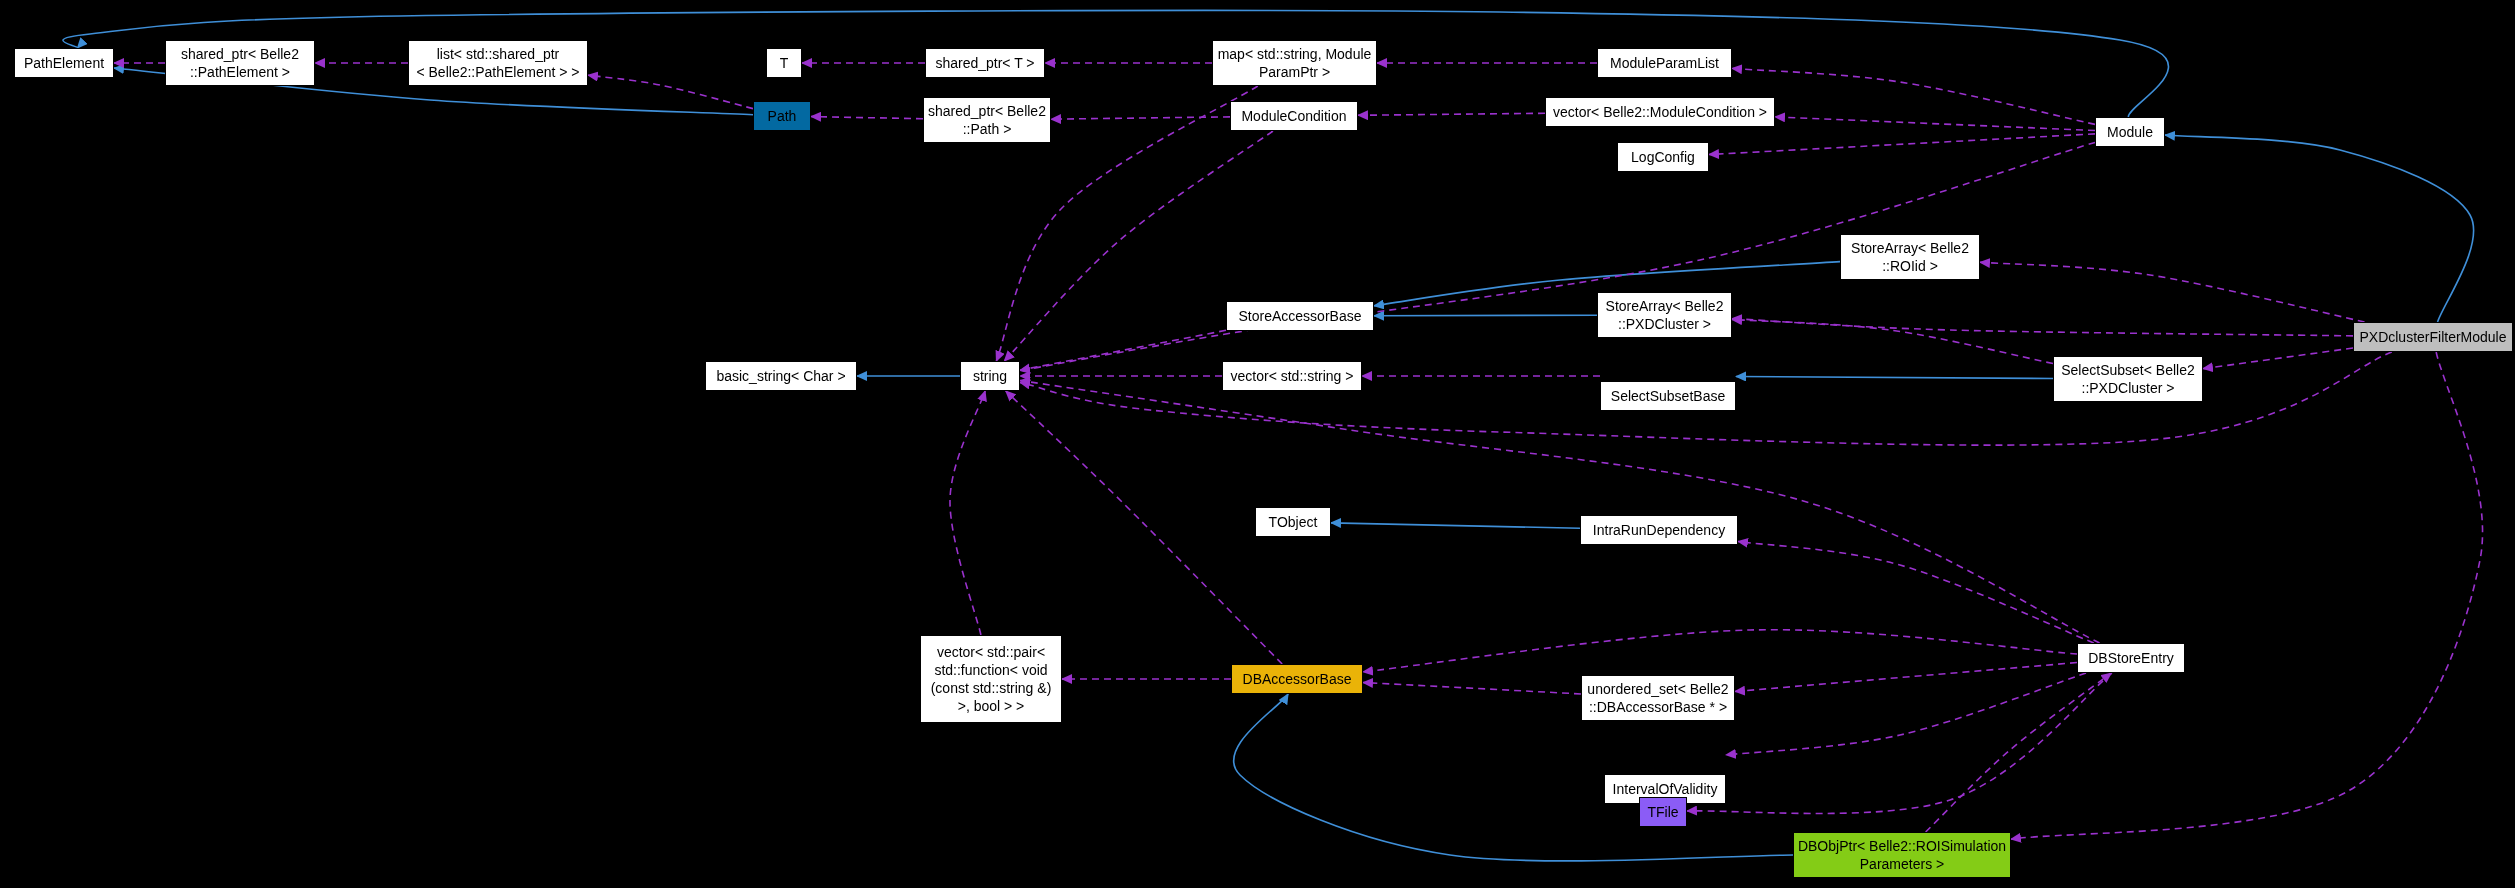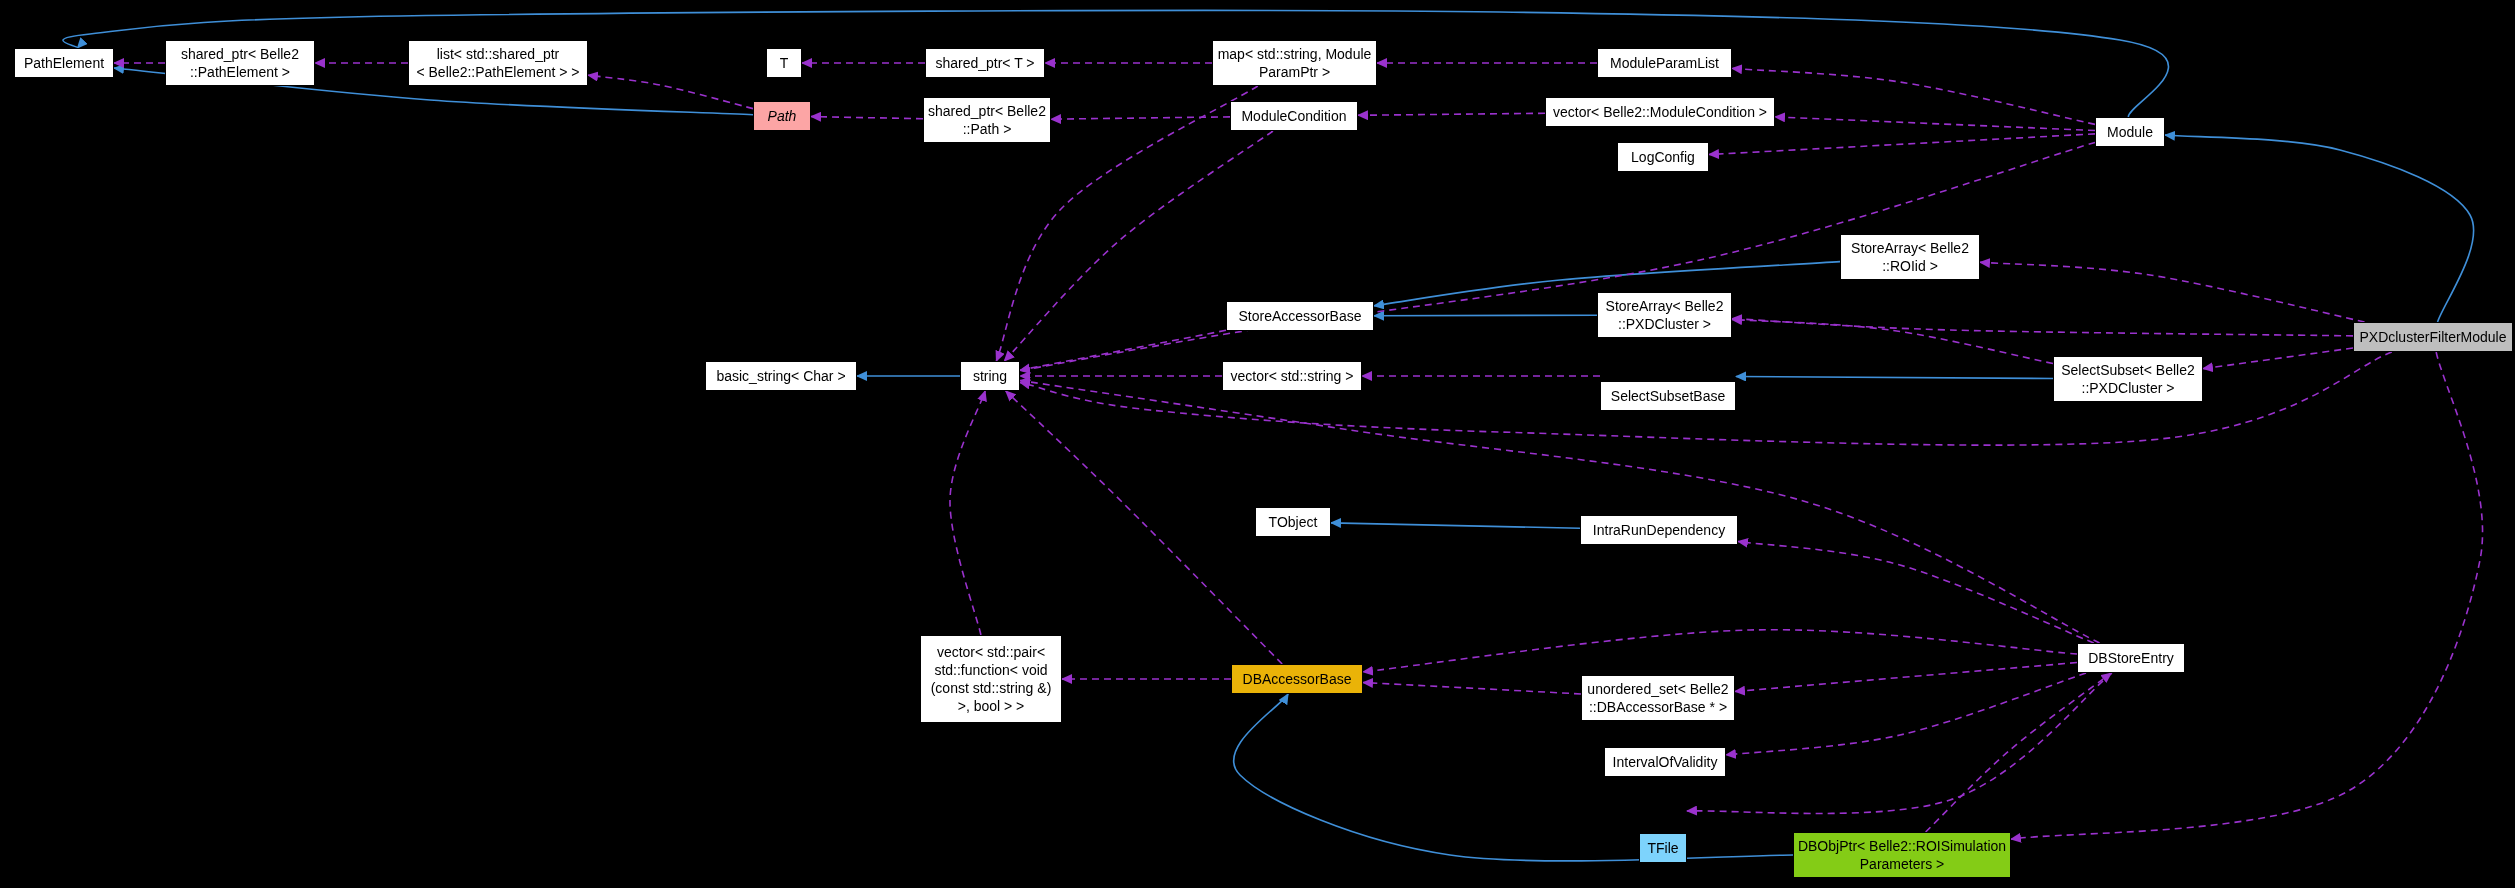--- a/index.html
+++ b/index.html
@@ -89,21 +89,21 @@
       <div class="node" style="left: 925px; top: 48px; width: 120px; height: 30px; background: rgb(255, 255, 255); border-color: rgb(0, 0, 0); color: rgb(0, 0, 0);">
         <span>shared_ptr&lt; T &gt;</span>
       </div>
       <div class="node" style="left: 1212px; top: 40px; width: 165px; height: 46px; background: rgb(255, 255, 255); border-color: rgb(0, 0, 0); color: rgb(0, 0, 0);">
         <span>map&lt; std::string, Module</span>
         <span>ParamPtr &gt;</span>
       </div>
       <div class="node" style="left: 1597px; top: 48px; width: 135px; height: 30px; background: rgb(255, 255, 255); border-color: rgb(0, 0, 0); color: #000000;">
         <span>ModuleParamList</span>
       </div>
-      <div class="node" style="left: 753px; top: 101px; width: 58px; height: 30px; background: #fca5a5; border-color: rgb(0, 0, 0); color: rgb(0, 0, 0); font-style: italic;">
+      <div class="node" style="left: 753px; top: 101px; width: 58px; height: 30px; background: #0369a1; border-color: rgb(0, 0, 0); color: rgb(0, 0, 0);">
         <span>Path</span>
       </div>
       <div class="node" style="left: 923px; top: 97px; width: 128px; height: 46px; background: rgb(255, 255, 255); border-color: rgb(0, 0, 0); color: rgb(0, 0, 0);">
         <span>shared_ptr&lt; Belle2</span>
         <span>::Path &gt;</span>
       </div>
       <div class="node" style="left: 1230px; top: 101px; width: 128px; height: 30px; background: rgb(255, 255, 255); border-color: rgb(0, 0, 0); color: rgb(0, 0, 0);">
         <span>ModuleCondition</span>
       </div>
       <div class="node" style="left: 1545px; top: 97px; width: 230px; height: 30px; background: rgb(255, 255, 255); border-color: rgb(0, 0, 0); color: rgb(0, 0, 0);">
@@ -160,24 +160,24 @@
       <div class="node" style="left: 1231px; top: 664px; width: 132px; height: 30px; background: #eab308; border-color: rgb(0, 0, 0); color: rgb(0, 0, 0);">
         <span>DBAccessorBase</span>
       </div>
       <div class="node" style="left: 1581px; top: 675px; width: 154px; height: 46px; background: rgb(255, 255, 255); border-color: rgb(0, 0, 0); color: rgb(0, 0, 0);">
         <span>unordered_set&lt; Belle2</span>
         <span>::DBAccessorBase * &gt;</span>
       </div>
       <div class="node" style="left: 2077px; top: 643px; width: 108px; height: 30px; background: rgb(255, 255, 255); border-color: rgb(0, 0, 0); color: rgb(0, 0, 0);">
         <span>DBStoreEntry</span>
       </div>
-      <div class="node" style="left: 1604px; top: 747px; width: 122px; height: 30px; background: rgb(255, 255, 255); border-color: rgb(0, 0, 0); color: rgb(0, 0, 0);">
+      <div class="node" style="left: 1604px; top: 774px; width: 122px; height: 30px; background: rgb(255, 255, 255); border-color: rgb(0, 0, 0); color: rgb(0, 0, 0);">
         <span>IntervalOfValidity</span>
       </div>
-      <div class="node" style="left: 1639px; top: 797px; width: 48px; height: 30px; background: #7dd3fc; border-color: rgb(0, 0, 0); color: rgb(0, 0, 0); margin-top: 36px;">
+      <div class="node" style="left: 1639px; top: 797px; width: 48px; height: 30px; background: #8b5cf6; border-color: rgb(0, 0, 0); color: rgb(0, 0, 0);">
         <span>TFile</span>
       </div>
       <div class="node" style="left: 1793px; top: 832px; width: 218px; height: 46px; background: #84cc16; border-color: rgb(0, 0, 0); color: rgb(0, 0, 0);">
         <span>DBObjPtr&lt; Belle2::ROISimulation</span>
         <span>Parameters &gt;</span>
       </div>
     </div>
 </div>
 
 </body></html>

